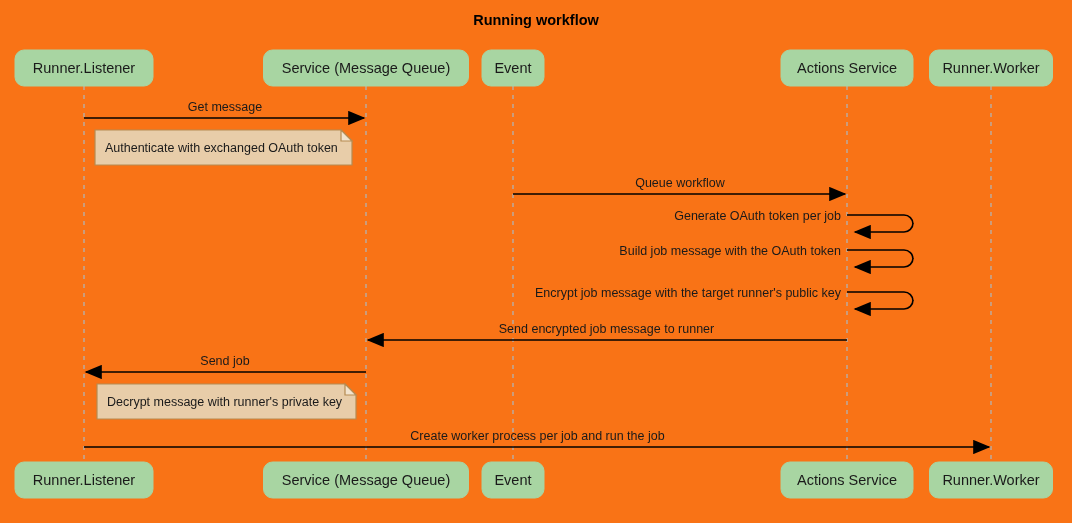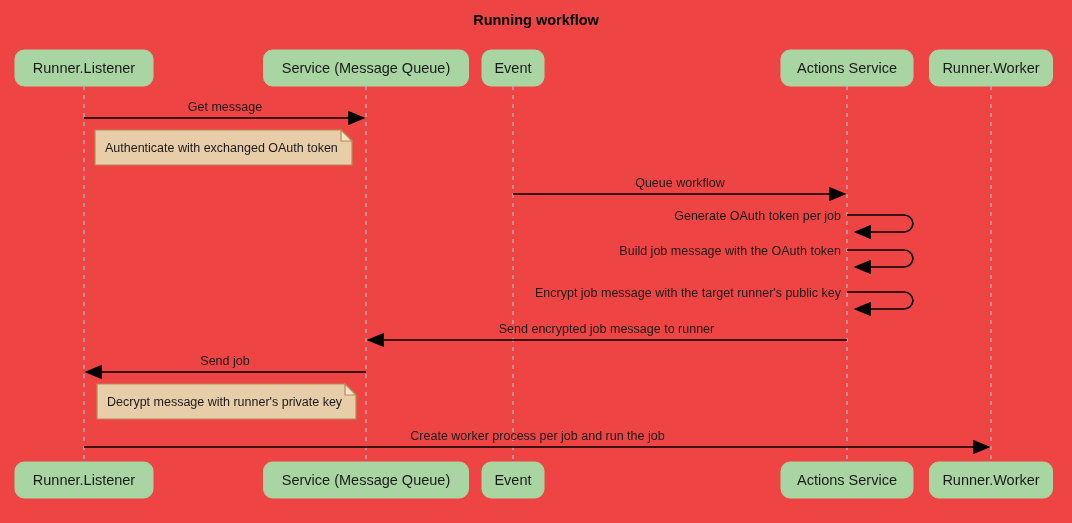--- a/index.html
+++ b/index.html
@@ -8,21 +8,21 @@
     background: #ffffff;
   }
   body {
     font-family: "Liberation Sans", sans-serif;
     -webkit-font-smoothing: antialiased;
   }
   #diagram-root {
     position: relative;
     width: 1072px;
     height: 523px;
-    background: #ef4444;
+    background: #f97316;
     overflow: hidden;
   }
   #diagram-svg {
     position: absolute;
     left: 0;
     top: 0;
     width: 1072px;
     height: 523px;
   }
   .title-text {

